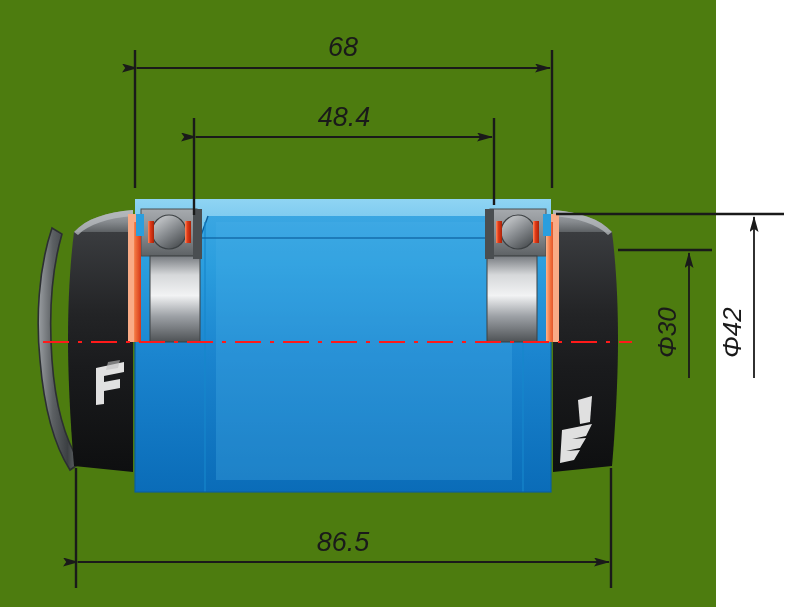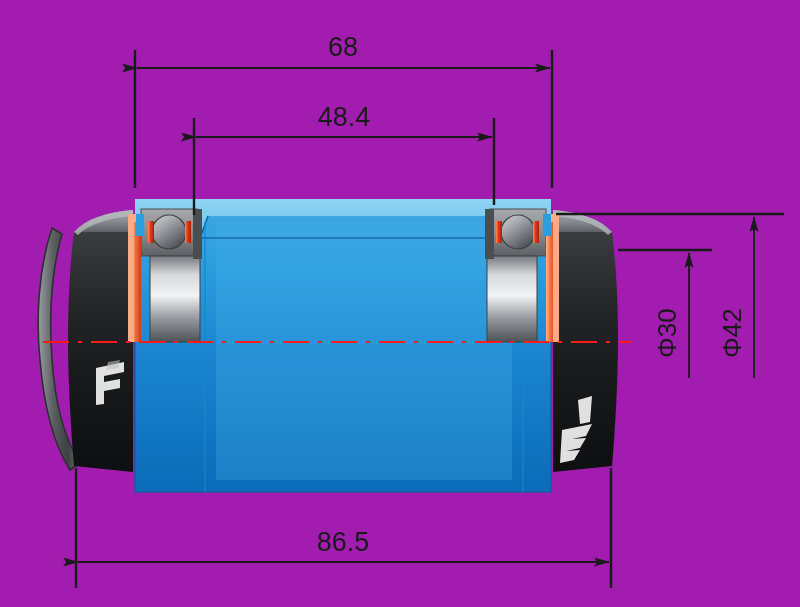--- a/index.html
+++ b/index.html
@@ -1,18 +1,18 @@
 <!DOCTYPE html>
 <html><head>
 <meta charset="utf-8">
 <style>
   html,body{margin:0;padding:0;background:#ffffff;}
   body{width:800px;height:607px;overflow:hidden;
        font-family:"Liberation Sans","DejaVu Sans",sans-serif;}
-  #stage{position:relative;width:800px;height:607px;background:#a21caf;}
+  #stage{position:relative;width:716px;height:607px;background:#4d7c0f;font-style:italic;}
   svg{display:block;}
   .dimtext{font-family:"Liberation Sans","DejaVu Sans",sans-serif;
            font-size:27px;fill:#1a1a1a;font-weight:400;}
   .dimtext-v{font-family:"Liberation Sans","DejaVu Sans",sans-serif;
              font-size:26px;fill:#1a1a1a;font-weight:400;}
 </style>
 </head>
 <body>
 
 <div id="stage">

